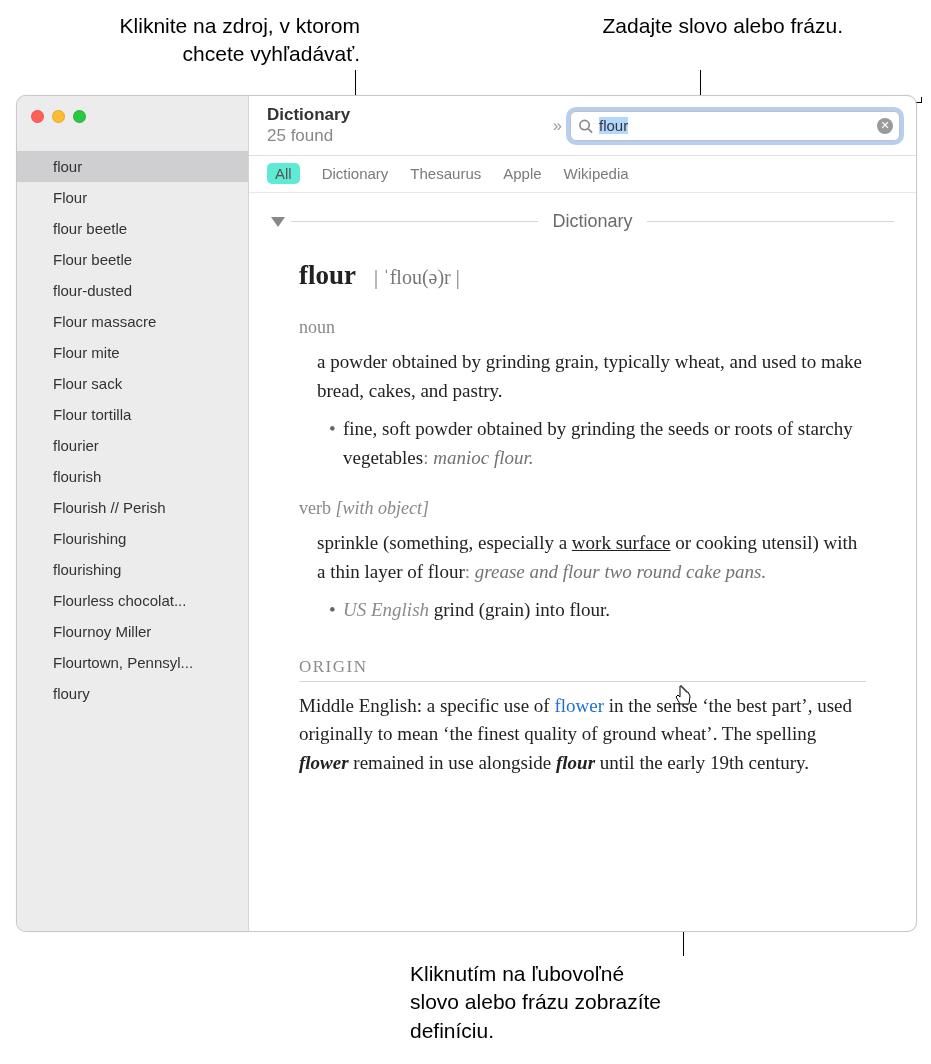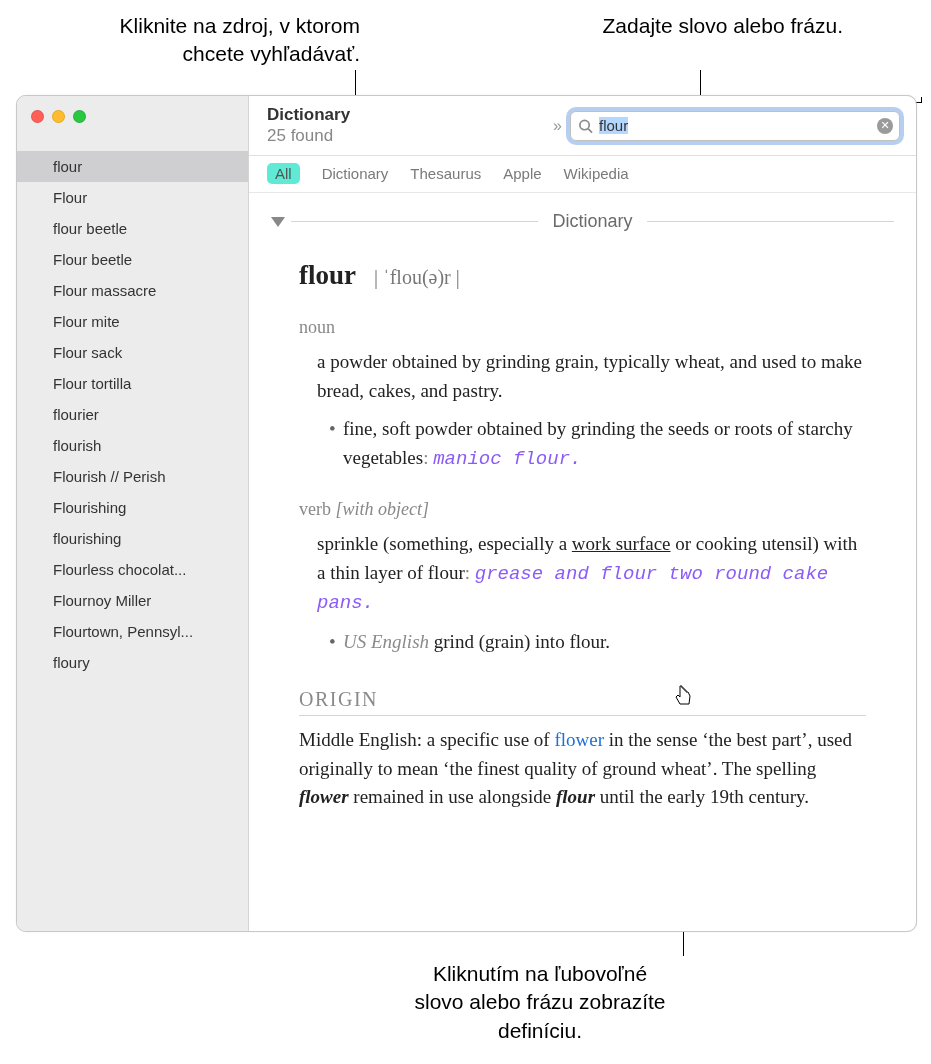--- a/index.html
+++ b/index.html
@@ -11,21 +11,21 @@
       position: relative;
     }
     .callout {
       position: absolute;
       font-size: 21px;
       color: #000;
       text-align: right;
       line-height: 1.35;
     }
     .callout-bottom {
-      text-align: center;
+      text-align: left;
     }
     .callout-line {
       position: absolute;
       background: #000;
     }
     .window {
       position: absolute;
       left: 16px;
       top: 95px;
       width: 901px;
@@ -243,39 +243,38 @@
       padding-left: 14px;
     }
     .sub-def::before {
       content: "•";
       position: absolute;
       left: 0;
       color: #666;
     }
     .example {
       font-style: italic;
-      color: #8b5cf6;
-      font-family: Liberation Mono, monospace;
+      color: #737373;
     }
     .colon {
       color: #8a8a8a;
     }
     .region-label {
       font-style: italic;
       color: #8a8a8a;
       margin-top: 24px;
     }
     .link-word {
       text-decoration: underline;
       cursor: pointer;
       color: #222;
     }
     .origin-head {
       font-variant: small-caps;
-      font-size: 20px;
+      font-size: 17px;
       letter-spacing: 1.5px;
       color: #8a8a8a;
       margin-top: 32px;
       border-bottom: 1px solid #d5d5d5;
       padding-bottom: 4px;
     }
     .origin-text {
       margin-top: 10px;
       font-size: 19px;
       line-height: 1.5;
@@ -319,20 +318,21 @@
     <div class="traffic-lights">
       <div class="traffic-light tl-red"></div>
       <div class="traffic-light tl-yellow"></div>
       <div class="traffic-light tl-green"></div>
     </div>
     <div class="sidebar-list" id="sidebar-list">
         <div class="sidebar-item selected">flour</div>
         <div class="sidebar-item">Flour</div>
         <div class="sidebar-item">flour beetle</div>
         <div class="sidebar-item">Flour beetle</div>
+        <div class="sidebar-item">flour-dusted</div>
         <div class="sidebar-item">Flour massacre</div>
         <div class="sidebar-item">Flour mite</div>
         <div class="sidebar-item">Flour sack</div>
         <div class="sidebar-item">Flour tortilla</div>
         <div class="sidebar-item">flourier</div>
         <div class="sidebar-item">flourish</div>
         <div class="sidebar-item">Flourish // Perish</div>
         <div class="sidebar-item">Flourishing</div>
         <div class="sidebar-item">flourishing</div>
         <div class="sidebar-item">Flourless chocolat...</div>

